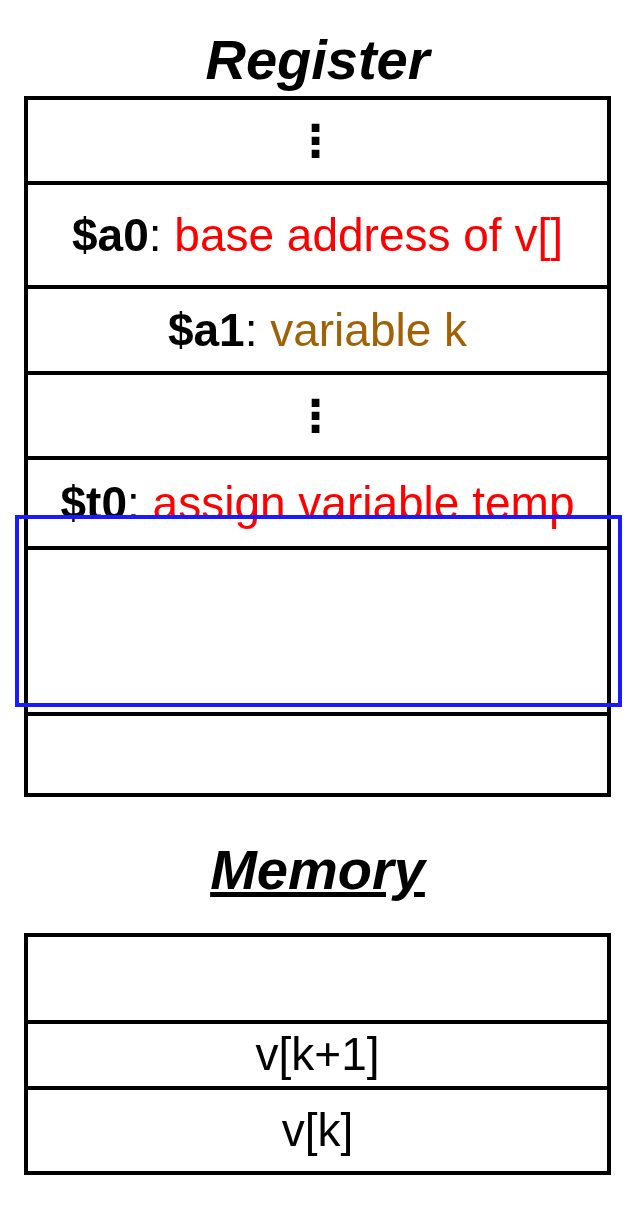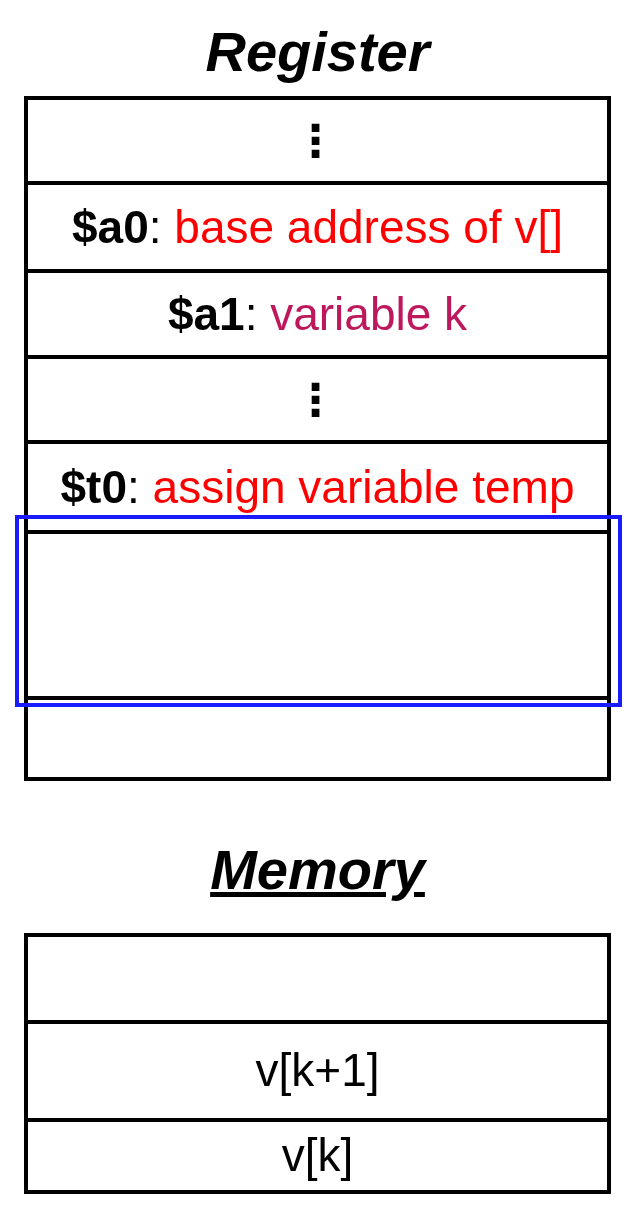--- a/index.html
+++ b/index.html
@@ -6,49 +6,49 @@
   body {
     width:635px; height:1211px; position:relative; background:#ffffff;
     font-family:"Liberation Sans","DejaVu Sans",sans-serif; color:#000;
     overflow:hidden;
   }
   .title {
     position:absolute; left:24px; width:587px; text-align:center;
     font-weight:700; font-style:italic; font-size:56px; line-height:1;
     white-space:nowrap;
   }
-  #register-title { top:24px; }
+  #register-title { top:32px; }
   #memory-title  { top:842px;text-decoration:underline; }
 
   .box-table {
     position:absolute; left:24px; width:587px;
     border:4px solid #000; box-sizing:border-box; background:#fff;
   }
   #register-table { top:96px; }
   #memory-table   { top:933px; }
 
   .row {
     box-sizing:border-box; border-bottom:4px solid #000;
     display:flex; flex-direction:column; align-items:center; justify-content:center;
     font-size:46px; line-height:1.3; text-align:center; white-space:nowrap;
   }
   .row:last-child { border-bottom:none; }
 
   
   .rh1 { height:85px; }
-  .rh2 { height:88px; }
+  .rh2 { height:104px; }
   .rh3 { height:86px; }
   .rh4 { height:85px; }
   .rh5 { height:90px; }
   .rh6 { height:166px; }
   .rh7 { height:77px; }
   
   .mh1 { height:87px; }
-  .mh2 { height:98px; }
-  .mh3 { height:68px; }
+  .mh2 { height:66px; }
+  .mh3 { height:81px; }
 
   .bold { font-weight:700; }
   .dots {
     font-family:"DejaVu Sans",sans-serif; font-weight:700; font-size:44px;
     line-height:1; transform:translateX(-2px);
   }
   .line { line-height:62px; }
   .arrow { font-weight:700; margin-right:12px; font-family:"DejaVu Sans",sans-serif; }
 
   #highlight-box {
@@ -63,21 +63,21 @@
 <div class="title" id="register-title">Register</div>
 
 <div class="box-table" id="register-table">
   <div class="row rh1">
     <span class="dots">⋮</span>
   </div>
   <div class="row rh2">
     <div class="line"><span class="bold">$a0</span><span>: </span><span class="red" style="color: rgb(255, 0, 0);">base address of v[]</span></div>
   </div>
   <div class="row rh3">
-    <div class="line"><span class="bold">$a1</span><span>: </span><span class="red" style="color: #be185d; margin-top: 12px;">variable k</span></div>
+    <div class="line"><span class="bold">$a1</span><span>: </span><span class="red" style="color: #a16207; margin-top: 12px;">variable k</span></div>
   </div>
   <div class="row rh4">
     <span class="dots">⋮</span>
   </div>
   <div class="row rh5">
     <div class="line"><span class="bold">$t0</span><span>: </span><span class="red" style="color: rgb(255, 0, 0); text-align: right;">assign variable temp</span></div>
   </div>
   <div class="row rh6">
   </div>
   <div class="row rh7"></div>

